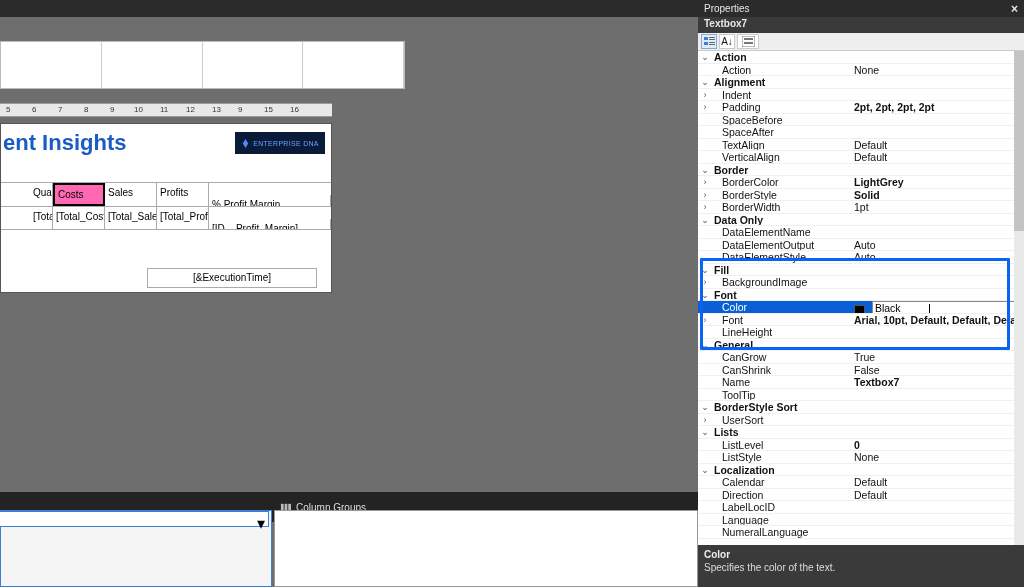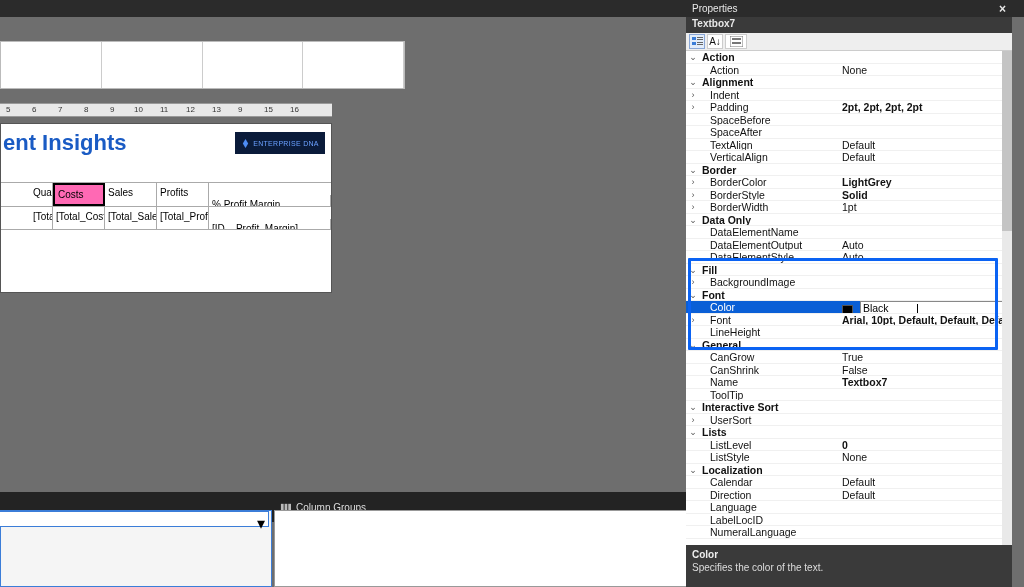--- a/index.html
+++ b/index.html
@@ -40,21 +40,21 @@
   
   .colgroups-bar { position:absolute; left:0; top:492px; width:698px; height:30px; background:#232323; color:#ddd; font-size:10px; display:flex; align-items:center; }
   .colgroups-bar .mid { position:absolute; left:280px; display:flex; align-items:center; gap:5px;}
   .colgroups-bar .mid svg { width:11px; height:11px; }
   .lower-left { position:absolute; left:0; top:510px; width:272px; height:77px; background:#f5f5f5; border:1px solid #3b7dd8; }
   .lower-left .dd { position:absolute; right:2px; top:0; width:100%; height:16px; border:1px solid #3b7dd8; background:#fff; }
   .lower-left .dd .chev { position:absolute; right:3px; top:2px; }
   .lower-right { position:absolute; left:274px; top:510px; width:424px; height:77px; background:#fff; border:1px solid #999;}
 
   
-  .props { position:absolute; right:12px; top:0; width:326px; height:587px; background:#f3f3f3; color:#111; font-size:11px; }
+  .props { position:absolute; right:0; top:0; width:326px; height:587px; background:#f3f3f3; color:#111; font-size:11px; }
   .props-header { height:17px; background:#2b2b2b; color:#e8e8e8; font-size:10px; padding:2px 6px; display:flex; justify-content:space-between; align-items:center;}
   .props-header .close { font-size:12px; cursor:pointer; font-weight:bold;}
   .props-sub { height:16px; background:#3a3a3a; color:#e8e8e8; font-size:10px; font-weight:700; padding:1px 6px; }
   .props-toolbar { height:18px; background:#eee; border-bottom:1px solid #ccc; display:flex; gap:2px; padding:1px 3px; align-items:center;}
   .props-toolbar .tbtn { width:16px; height:15px; border:1px solid #ccc; background:#fff; display:flex; align-items:center; justify-content:center; font-size:10px;}
   .props-toolbar .tbtn.active { border-color:#8aa7d6; background:#e2edfb;}
   .props-toolbar .tbtn.wide { width:22px; }
 
   .props-grid { position:absolute; top:51px; left:0; right:0; height:494px; overflow:hidden; background:#fff; font-size:10.5px; }
   .prow { display:flex; height:12.5px; line-height:12.5px; border-bottom:1px solid #f0f0f0; }
@@ -124,20 +124,21 @@
         <div class="rc m">% Profit Margin</div>
       </div>
       <div class="report-row dat">
         <div class="rc q">[Total_Quantity]</div>
         <div class="rc c">[Total_Costs]</div>
         <div class="rc s">[Total_Sales]</div>
         <div class="rc p">[Total_Profits]</div>
         <div class="rc m">[ID__Profit_Margin]</div>
       </div>
 
+      <div class="exec-time">[&amp;ExecutionTime]</div>
     </div>
   </div>
 
   <div class="colgroups-bar">
     <div class="mid">
       <svg viewBox="0 0 12 12">
           <rect x="1" y="2" width="3" height="8" fill="#bbb"></rect>
           <rect x="5" y="2" width="3" height="8" fill="#bbb"></rect>
           <rect x="9" y="2" width="3" height="8" fill="#bbb"></rect>
         </svg>
@@ -329,21 +330,21 @@
           <div class="val">Textbox7</div>
         </div>
       <div class="prow indent1">
           <div class="exp"></div>
           <div class="key">ToolTip</div>
           <div class="val"></div>
         </div>
 
       <div class="prow group">
           <div class="exp">⌄</div>
-          <div class="key">Interactive Sort</div>
+          <div class="key">BorderStyle Sort</div>
           <div class="val"></div>
         </div>
       <div class="prow indent1">
           <div class="exp">›</div>
           <div class="key">UserSort</div>
           <div class="val"></div>
         </div>
 
       <div class="prow group">
           <div class="exp">⌄</div>
@@ -371,26 +372,26 @@
           <div class="key">Calendar</div>
           <div class="val">Default</div>
         </div>
       <div class="prow indent1">
           <div class="exp"></div>
           <div class="key">Direction</div>
           <div class="val">Default</div>
         </div>
       <div class="prow indent1">
           <div class="exp"></div>
+          <div class="key">LabelLocID</div>
+          <div class="val"></div>
+        </div>
+      <div class="prow indent1">
+          <div class="exp"></div>
           <div class="key">Language</div>
-          <div class="val"></div>
-        </div>
-      <div class="prow indent1">
-          <div class="exp"></div>
-          <div class="key">LabelLocID</div>
           <div class="val"></div>
         </div>
       <div class="prow indent1">
           <div class="exp"></div>
           <div class="key">NumeralLanguage</div>
           <div class="val"></div>
         </div>
 
       <div class="highlight-box" style="left:2px; top:207px; width:310px; height:92px;"></div>
     </div>

